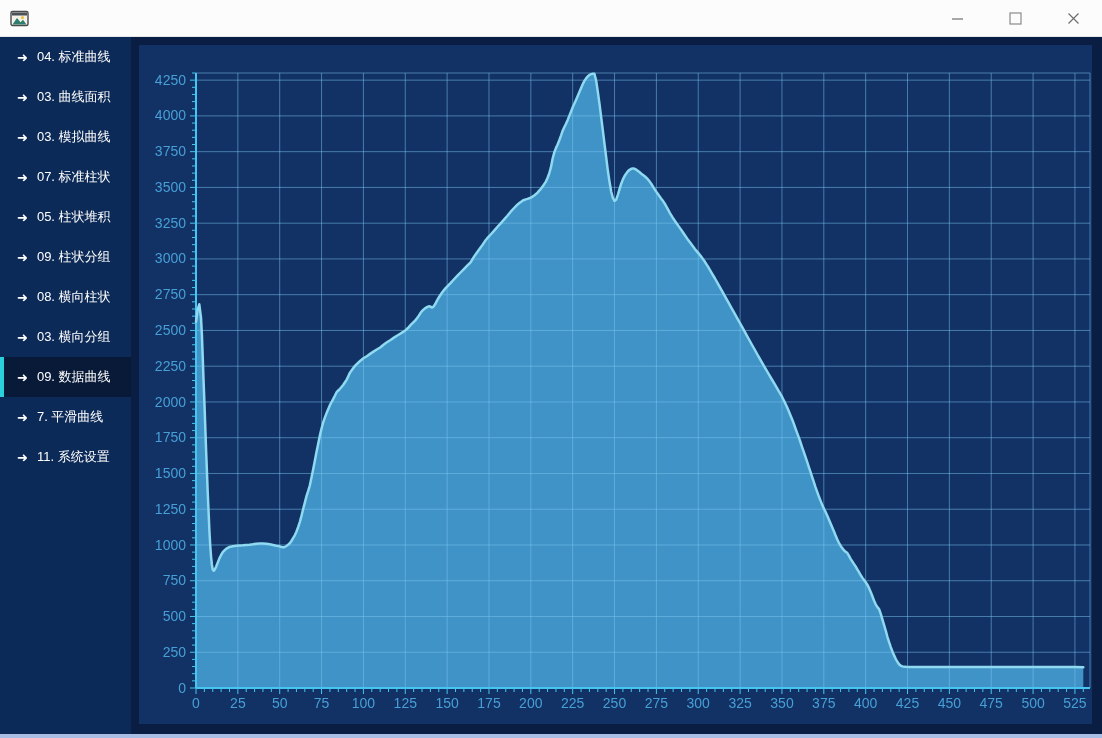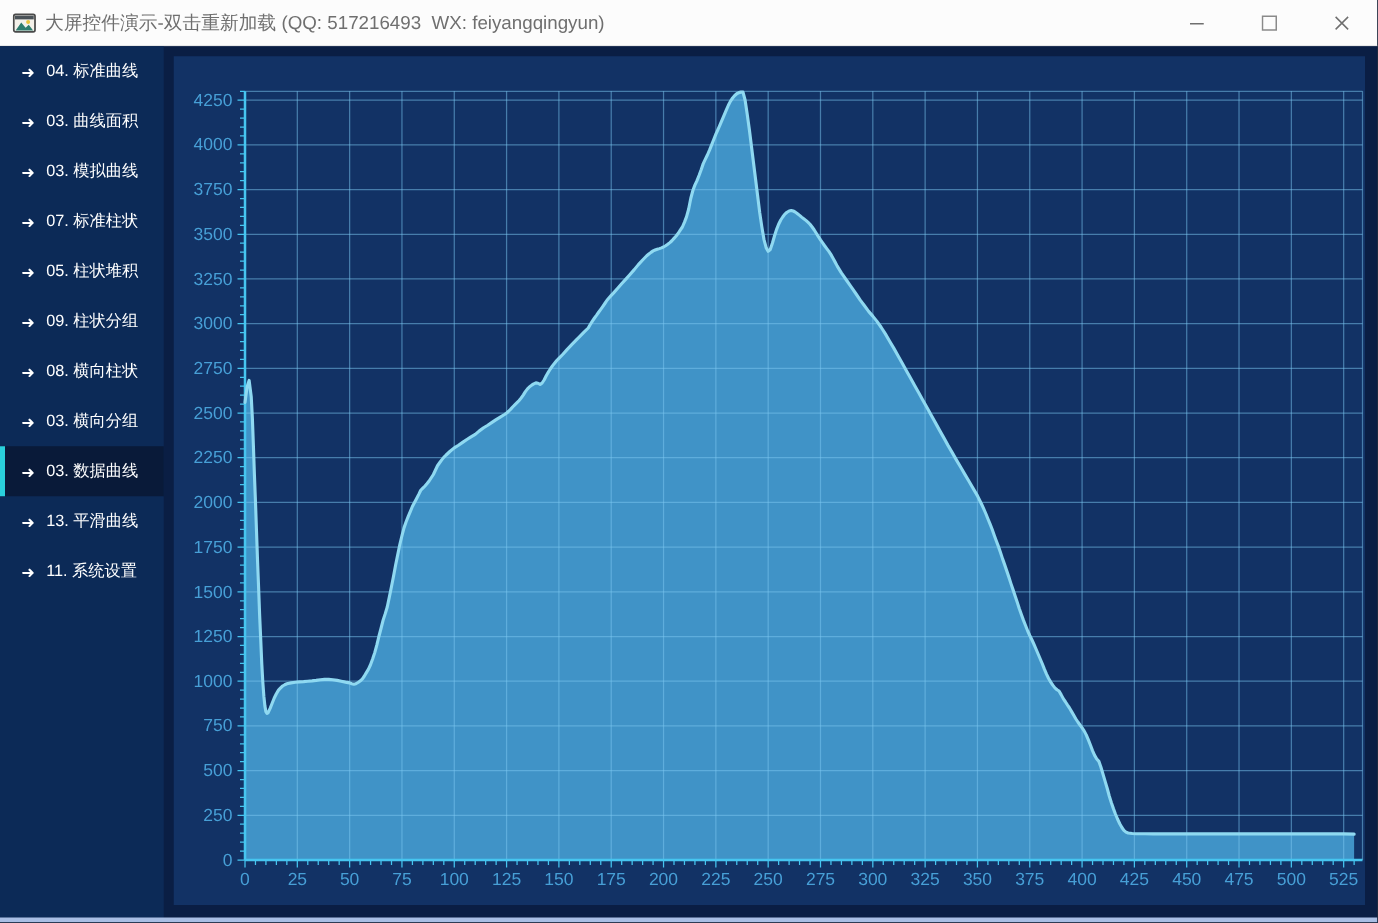--- a/index.html
+++ b/index.html
@@ -28,21 +28,20 @@
 
   <div class="titlebar">
     <span class="app-icon">
       <svg width="19" height="19" viewBox="0 0 19 19">
         <rect x="1" y="2.5" width="17" height="14" rx="1.5" fill="#f4f1ea" stroke="#4a4a4a" stroke-width="1.4"></rect>
         <rect x="2" y="3.5" width="15" height="3" fill="#4a5258"></rect>
         <circle cx="12.5" cy="8.6" r="1.6" fill="#e8c43c"></circle>
         <path d="M2.5 15.4 L7 9 L10.5 13.2 L13 10.8 L16.5 15.4 Z" fill="#2e7d6e"></path>
       </svg>
     </span>
-    <span class="title">大屏控件演示-双击重新加载 (QQ: 517216493  WX: feiyangqingyun)</span>
     <div class="controls">
       <div class="win-btn">
         <svg width="13" height="13" viewBox="0 0 13 13">
             <line x1="1" y1="7" x2="12" y2="7" stroke="#6F6F6F" stroke-width="1.2"></line>
           </svg>
       </div>
       <div class="win-btn">
         <svg width="13" height="13" viewBox="0 0 13 13">
             <rect x="1" y="1" width="11" height="11" fill="none" stroke="#8a8a8a" stroke-width="1.2"></rect>
           </svg>
@@ -84,25 +83,25 @@
         <div class="nav-item">
           <span class="arrow">➜</span>
           <span class="lbl">08. 横向柱状</span>
         </div>
         <div class="nav-item">
           <span class="arrow">➜</span>
           <span class="lbl">03. 横向分组</span>
         </div>
         <div class="nav-item active">
           <span class="arrow">➜</span>
-          <span class="lbl">03. 数据曲线</span>
-        </div>
-        <div class="nav-item">
-          <span class="arrow">➜</span>
-          <span class="lbl">13. 平滑曲线</span>
+          <span class="lbl">09. 数据曲线</span>
+        </div>
+        <div class="nav-item">
+          <span class="arrow">➜</span>
+          <span class="lbl">7. 平滑曲线</span>
         </div>
         <div class="nav-item">
           <span class="arrow">➜</span>
           <span class="lbl">11. 系统设置</span>
         </div>
       </nav>
     <div class="chart-panel">
       <svg id="chart" width="953" height="679" viewBox="0 0 953 679">
           <path d="M57.0 276.9L58.7 264.3L60.3 259.3L62.0 272.6L62.9 289.7L63.7 311.2L64.5 334.1L65.4 357.0L66.2 379.8L67.0 402.7L67.9 425.6L68.7 447.1L69.6 467.1L70.4 485.7L71.2 500.0L72.1 512.1L72.9 519.7L73.7 524.3L74.6 525.7L75.4 525.3L77.1 521.7L78.8 517.4L80.4 513.4L82.1 510.0L83.8 507.1L85.5 505.3L87.1 503.8L88.8 502.8L90.5 502.0L93.8 501.3L97.2 500.8L100.5 500.5L103.9 500.3L107.2 500.0L110.6 499.7L113.9 499.3L117.3 498.8L120.6 498.5L124.0 498.5L127.3 498.8L130.7 499.3L134.0 500.0L137.4 500.7L140.7 501.3L142.4 502.0L144.1 502.4L145.7 502.0L147.4 501.0L149.1 499.8L150.8 498.3L152.4 496.0L154.1 493.1L155.8 490.3L157.4 486.8L159.1 482.2L160.8 477.1L162.5 470.9L164.1 464.2L165.8 457.8L167.5 451.1L169.2 445.9L170.8 440.6L172.5 432.5L174.2 424.2L175.9 415.6L177.5 407.0L179.2 398.7L180.9 390.4L182.6 383.4L184.2 377.3L185.9 372.4L187.6 368.1L189.3 364.1L190.9 360.2L192.6 357.0L194.3 353.8L196.0 350.5L197.6 347.2L199.3 345.5L201.0 343.8L202.7 341.8L204.3 339.8L206.0 337.2L207.7 334.6L209.3 331.2L211.0 327.6L212.7 325.2L214.4 322.9L216.0 320.9L217.7 319.2L221.1 316.0L224.4 313.3L227.8 311.2L231.1 308.9L234.5 306.6L237.8 304.5L241.2 302.5L244.5 299.7L247.9 297.2L251.2 295.2L254.6 292.9L257.9 290.7L261.2 288.7L264.6 286.6L266.3 285.4L267.9 284.0L269.6 282.3L271.3 280.4L273.0 278.7L274.6 277.1L276.3 275.4L278.0 273.3L279.7 270.9L281.3 268.3L283.0 266.1L284.7 264.4L286.4 263.1L288.0 262.1L289.7 261.3L291.4 261.6L293.1 262.6L294.7 261.4L296.4 258.8L298.1 255.4L299.8 252.5L301.4 250.0L303.1 247.5L304.8 245.4L306.4 243.4L308.1 241.7L311.5 238.2L314.8 234.5L318.2 230.9L321.5 227.5L324.9 224.1L328.2 220.7L331.6 217.4L333.2 214.6L334.9 211.9L336.6 209.4L338.3 207.1L339.9 204.8L341.6 202.5L343.3 200.1L345.0 197.6L346.6 195.2L348.3 193.2L350.0 191.3L351.7 189.5L355.0 185.8L358.3 182.0L361.7 178.3L365.0 174.6L368.4 170.7L371.7 166.7L375.1 163.0L378.4 159.6L380.1 158.2L381.8 156.9L383.5 155.7L385.1 155.0L386.8 154.4L388.5 153.9L390.2 153.3L391.8 152.6L393.5 151.6L395.2 150.4L396.9 149.1L398.5 147.6L400.2 145.7L401.9 143.8L403.6 141.6L405.2 139.1L406.9 136.6L408.6 132.7L410.2 128.5L411.9 122.4L413.6 113.8L415.3 107.4L416.9 103.1L418.6 99.5L420.3 95.2L422.0 90.6L423.6 85.9L425.3 82.3L427.0 78.8L428.7 74.9L430.3 70.9L432.0 66.6L433.7 62.3L435.4 58.6L437.0 54.9L438.7 50.9L440.4 46.9L442.1 42.9L443.7 39.2L445.4 35.9L447.1 33.4L448.8 31.4L450.4 30.0L452.1 29.1L453.8 28.7L455.4 28.7L457.1 35.2L458.8 46.6L460.5 58.8L462.1 71.6L463.8 85.2L465.5 98.8L467.2 112.4L468.8 125.3L470.5 136.7L472.2 146.7L473.9 153.1L475.5 156.0L477.2 154.6L478.9 149.6L480.6 143.8L482.2 138.7L483.9 134.4L485.6 131.0L487.3 128.4L488.9 126.3L490.6 124.8L492.3 123.8L494.0 123.4L495.6 123.8L497.3 124.7L499.0 126.0L500.7 127.3L502.3 128.7L504.0 130.0L505.7 131.3L507.3 132.7L509.0 134.4L510.7 136.6L512.4 139.0L514.0 141.6L515.7 144.3L517.4 146.9L519.1 149.3L520.7 151.6L522.4 153.9L524.1 156.1L525.8 158.7L527.4 161.6L529.1 164.7L530.8 167.9L532.5 170.7L534.1 173.3L535.8 175.7L537.5 178.2L539.2 180.6L540.8 182.9L542.5 185.3L545.9 190.2L549.2 195.1L552.6 199.6L555.9 204.1L559.2 207.9L562.6 212.1L565.9 216.8L569.3 222.1L572.6 227.8L576.0 233.5L579.3 239.4L582.7 245.4L586.0 251.4L589.4 257.4L592.7 263.4L596.1 269.4L599.4 275.4L602.8 281.4L606.1 287.4L609.5 293.5L612.8 299.5L616.2 305.5L619.5 311.5L622.9 317.3L626.2 323.1L629.6 328.8L632.9 334.5L636.3 340.2L639.6 345.9L643.0 351.7L644.6 355.0L646.3 358.4L648.0 362.1L649.7 366.0L651.3 370.0L653.0 374.1L654.7 378.4L656.3 383.0L658.0 387.6L659.7 392.1L661.4 397.0L663.0 401.9L664.7 406.7L666.4 411.7L668.1 416.7L669.7 421.7L671.4 426.7L673.1 431.8L674.8 436.8L676.4 441.8L678.1 446.6L679.8 451.3L681.5 455.6L683.1 459.6L684.8 463.4L686.5 466.8L688.2 470.5L689.8 474.2L691.5 478.2L693.2 482.2L694.9 486.2L696.5 490.3L698.2 494.3L699.9 497.8L701.6 500.7L703.2 503.1L704.9 505.3L706.6 506.8L708.2 507.8L709.9 510.7L711.6 513.9L713.3 516.4L714.9 518.9L716.6 521.4L718.3 524.3L720.0 527.2L721.6 530.0L723.3 532.6L725.0 535.0L726.7 537.3L728.3 539.7L730.0 542.9L731.7 546.9L733.4 551.2L735.0 555.5L736.7 559.3L738.4 562.2L740.1 564.1L741.7 568.6L743.4 574.3L745.1 580.1L746.8 585.8L748.4 591.8L750.1 597.2L751.8 602.1L753.4 606.4L755.1 610.4L756.8 614.0L758.5 617.0L760.1 619.3L761.8 620.7L763.5 621.4L766.8 621.8L770.2 622.0L776.9 622.0L783.6 622.1L790.3 622.0L797.0 622.1L803.7 622.0L810.4 622.1L817.1 622.0L823.8 622.1L830.5 622.0L837.2 622.1L843.9 622.0L850.6 622.1L857.2 622.0L863.9 622.1L870.6 622.0L877.3 622.1L884.0 622.0L890.7 622.1L897.4 622.0L904.1 622.1L910.8 622.0L917.5 622.1L924.2 622.0L930.9 622.1L935.9 622.1L944.3 622.3L944.3 643L57.0 643Z" fill="#4093C7"></path>
           <g stroke="#7CC7F2" stroke-opacity="0.5" stroke-width="1">

